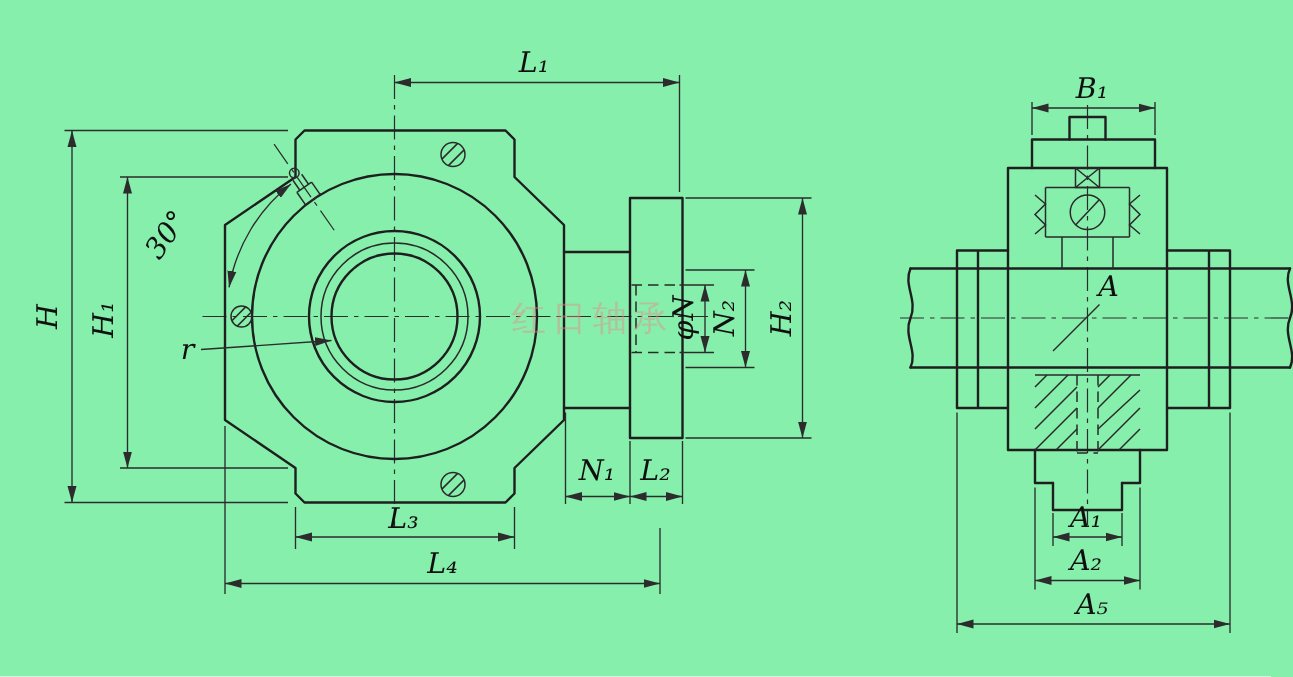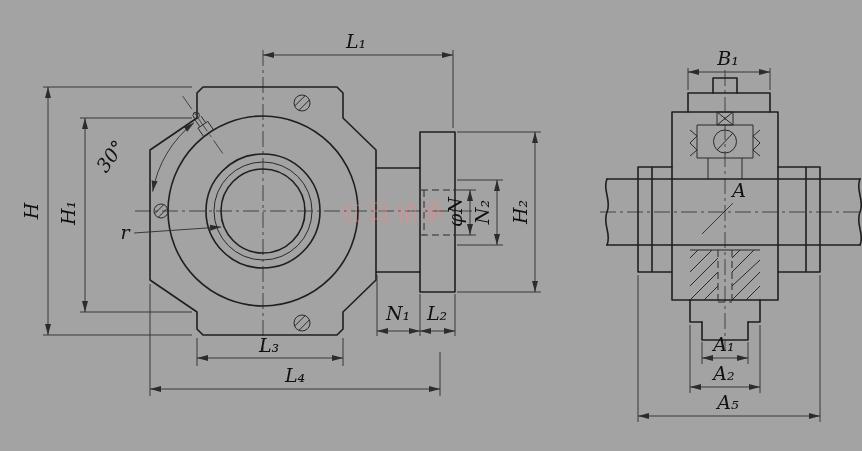--- a/index.html
+++ b/index.html
@@ -1,16 +1,16 @@
 <!DOCTYPE html>
 <html><head>
 <meta charset="utf-8">
 <style>
   html,body{margin:0;padding:0;background:#ffffff;}
-  .stage{position:relative;width:862px;height:451px;background:#a3a3a3;overflow:hidden;
+  .stage{position:relative;width:862px;height:451px;background:#86efac;overflow:hidden;
          font-family:"DejaVu Serif", serif;}
   svg{position:absolute;inset:0;}
   .thick{stroke:#1f1f1f;stroke-width:1.6;fill:none;stroke-linejoin:round;stroke-linecap:round;}
   .thin{stroke:#2a2a2a;stroke-width:1;fill:none;}
   .dim{stroke:#2c2c2c;stroke-width:0.9;fill:none;}
   .center{stroke:#2c2c2c;stroke-width:0.8;fill:none;stroke-dasharray:16 4 3 4;}
   .hid{stroke:#2a2a2a;stroke-width:1;fill:none;stroke-dasharray:7 4;}
   text.lbl{font-family:"DejaVu Serif", serif;font-style:italic;font-size:19px;fill:#101010;
            text-anchor:middle;}
   text.wm{font-family:"DejaVu Sans", sans-serif;font-size:23px;letter-spacing:4px;

